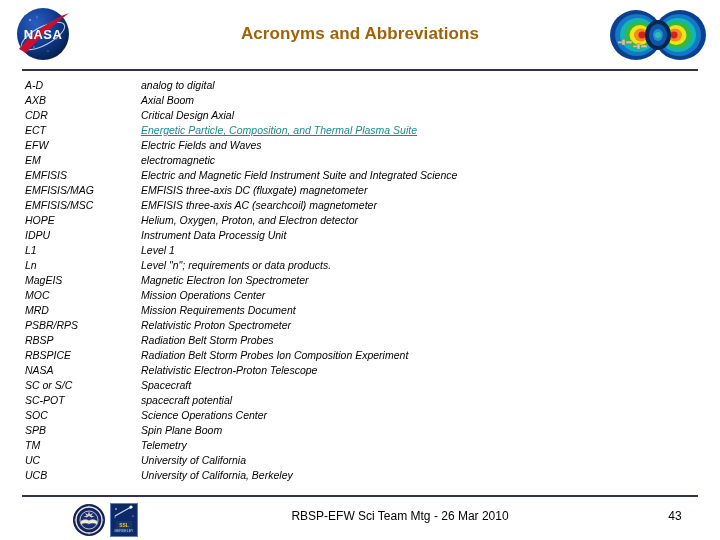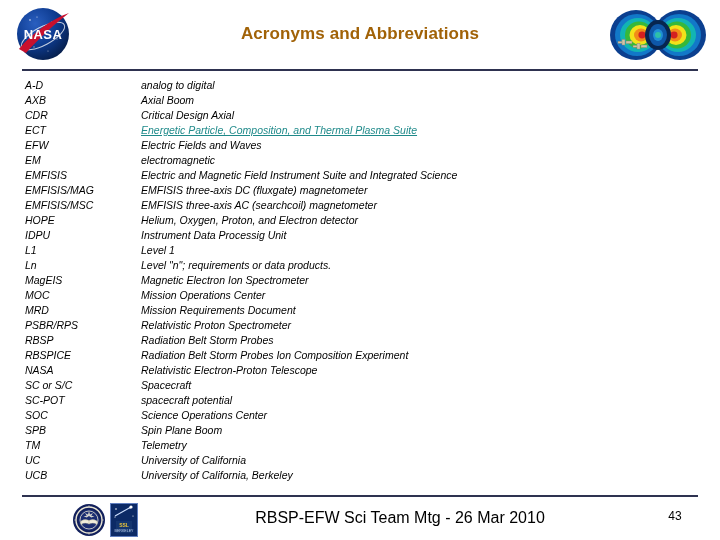--- a/index.html
+++ b/index.html
@@ -112,21 +112,21 @@
     top: 498px;
     width: 720px;
     height: 42px;
   }
   #footer-text {
     position: absolute;
     left: 180px;
     top: 11px;
     width: 440px;
     text-align: center;
-    font-size: 16px;
+    font-size: 12px;
     color: #000000;
     white-space: nowrap;
   }
   #page-number {
     position: absolute;
     left: 655px;
     top: 11px;
     width: 40px;
     text-align: center;
     font-size: 12px;

